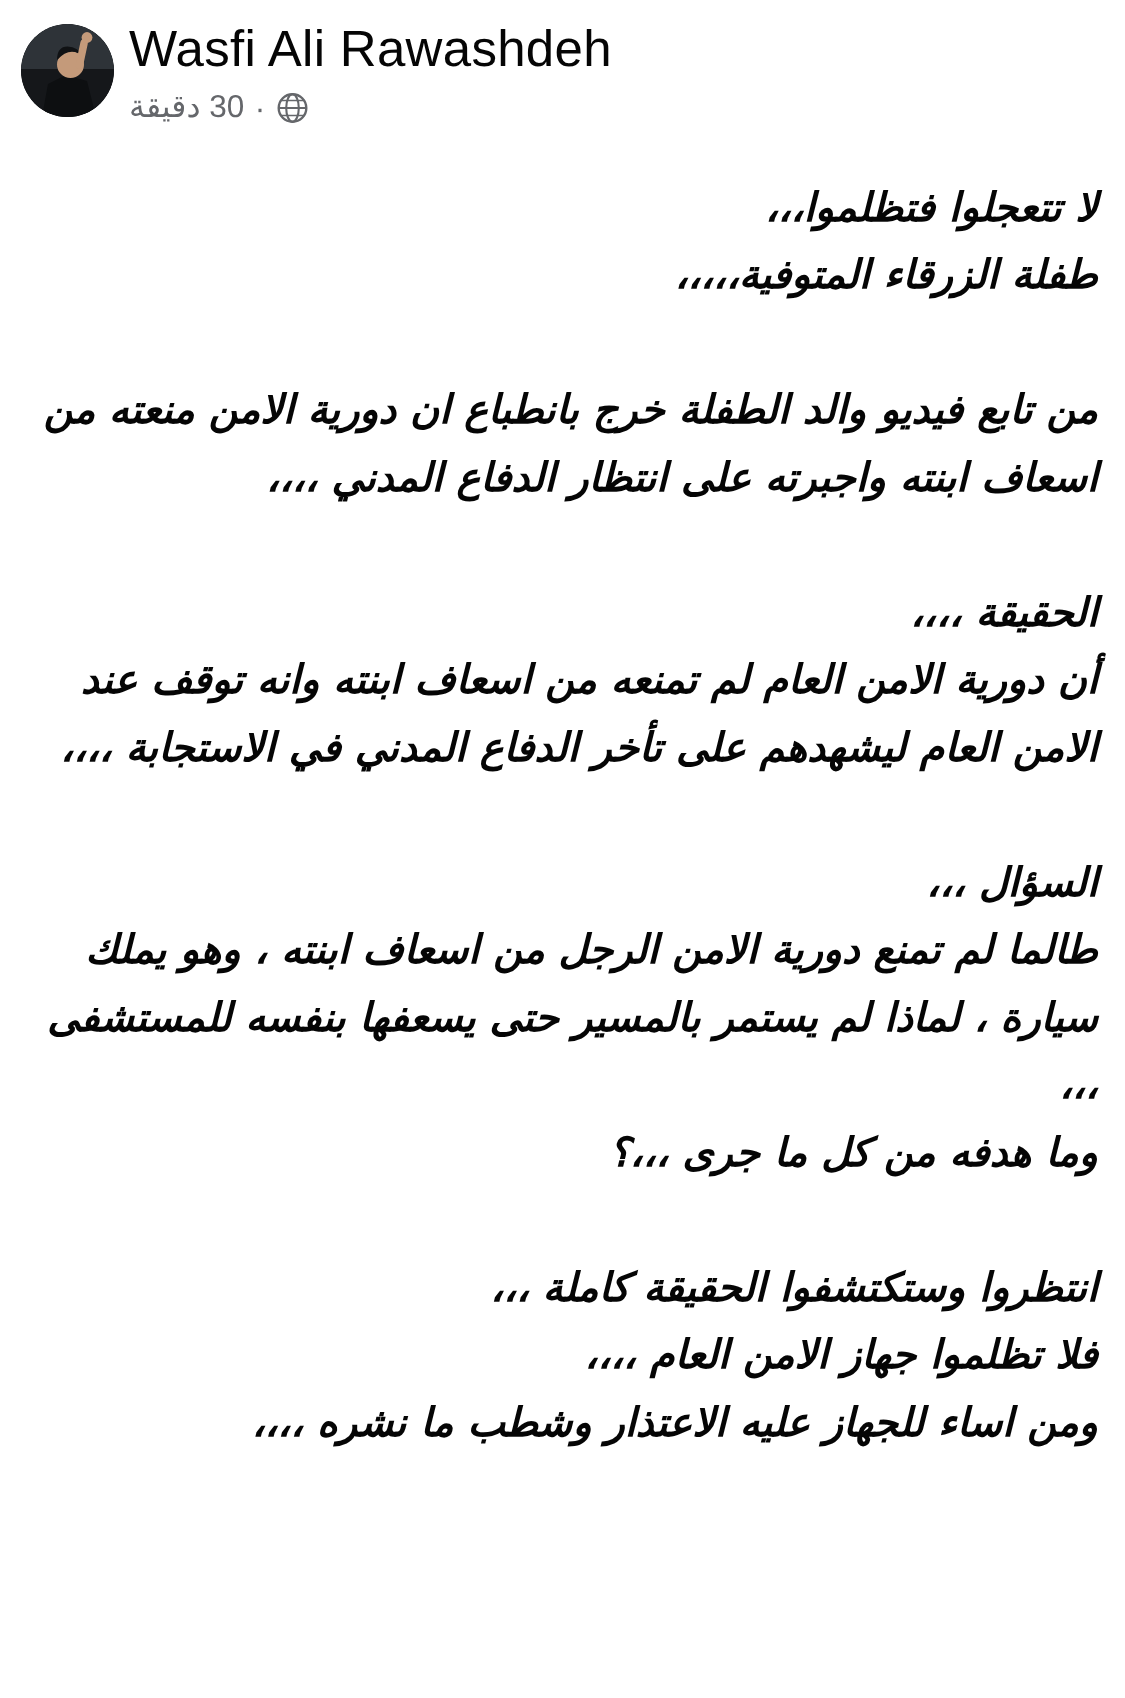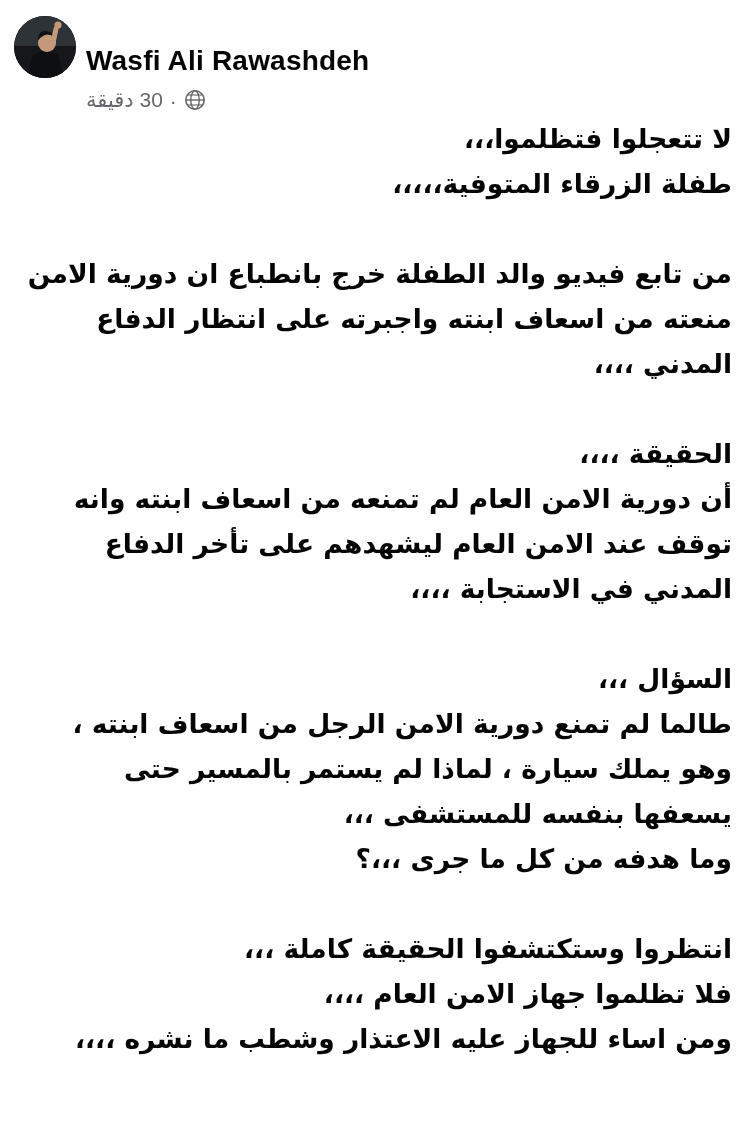--- a/index.html
+++ b/index.html
@@ -44,28 +44,27 @@
   .header-text {
     flex: 1 1 auto;
     display: flex;
     flex-direction: column;
     align-items: flex-end;
     padding-left: 10px;
     padding-right: 14px;
     box-sizing: border-box;
   }
   .author-name {
-    font-size: 28px;
-    font-weight: bold;
+    font-size: 34px;
+    font-weight: normal;
     color: #050505;
     line-height: 38px;
     letter-spacing: 0.2px;
     white-space: nowrap;
     direction: ltr;
-    margin-top: 28px;
   }
   .meta-row {
     display: flex;
     flex-direction: row;
     align-items: center;
     gap: 7px;
     margin-top: 7px;
     color: #65676b;
     font-size: 21px;
     line-height: 26px;
@@ -107,20 +106,21 @@
     text-align: right;
   }
   .post-text {
     font-size: 26.5px;
     line-height: 45px;
     font-weight: bold;
     color: #050505;
     white-space: pre-wrap;
     word-wrap: break-word;
     font-family: "DejaVu Sans", "Liberation Sans", sans-serif;
+    font-style: italic;
   }
 </style>
 </head>
 <body>
 
 <div class="post">
 
   <div class="menu-dots">
     <span></span>
     <span></span>

